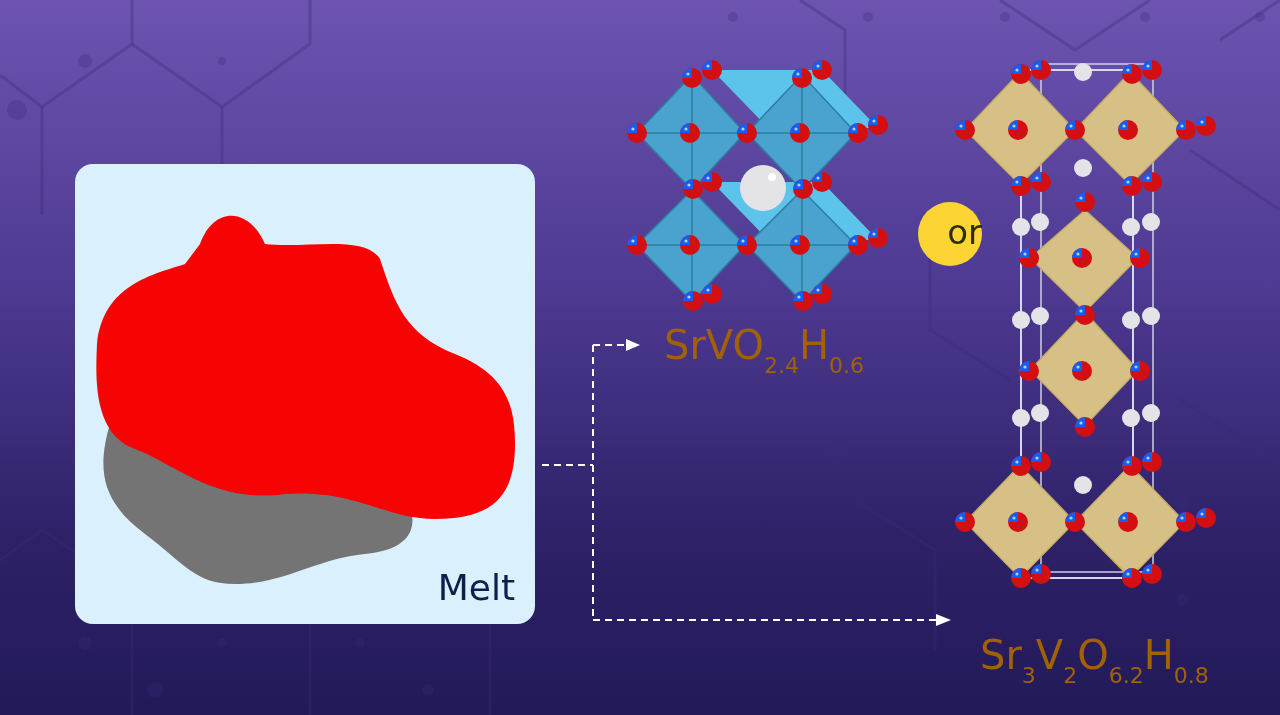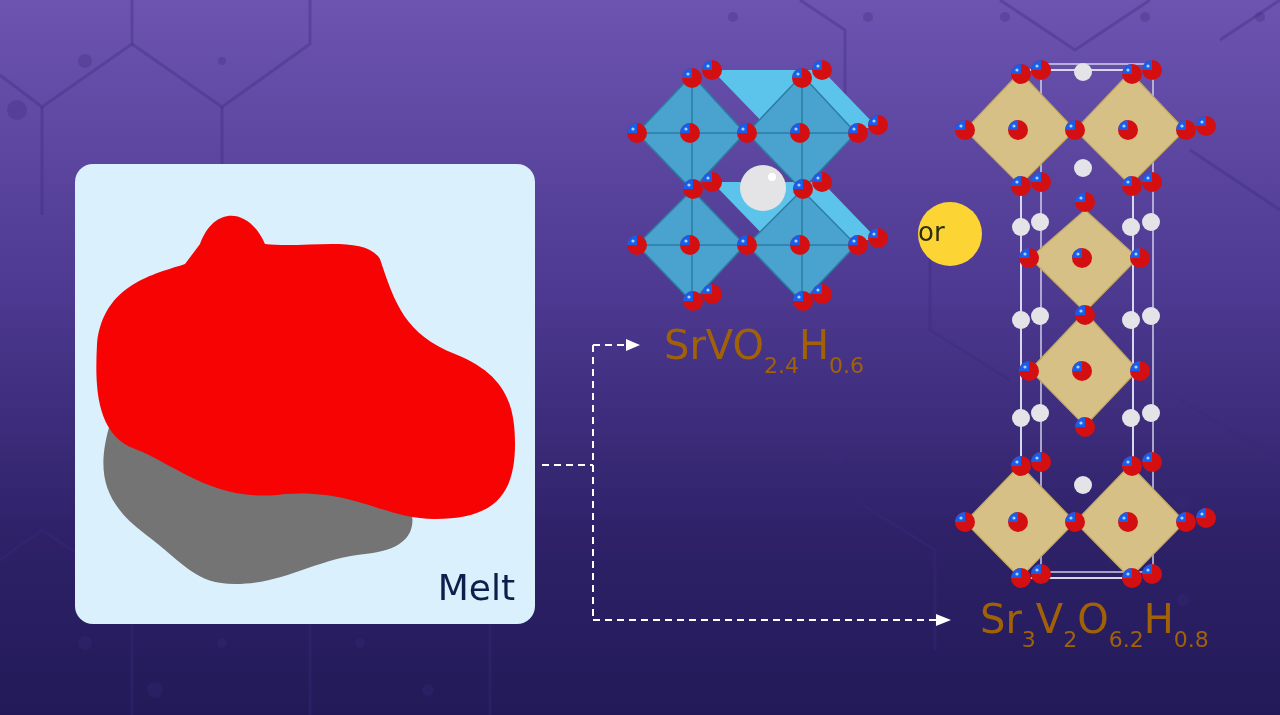--- a/index.html
+++ b/index.html
@@ -8,21 +8,21 @@
     font-family:"Liberation Sans",sans-serif;}
   #bg{position:absolute;left:0;top:0;}
   #melt-panel{position:absolute;left:75px;top:164px;width:460px;height:460px;
     background:#daf0fd;border-radius:18px;overflow:hidden;}
   #melt-label{position:absolute;right:20px;bottom:16px;font-size:36px;color:#0d1f4a;
     font-family:"DejaVu Sans",sans-serif;text-align:right;}
   #flows{position:absolute;left:0;top:0;}
   .formula{position:absolute;color:#a16207;font-family:"DejaVu Sans",sans-serif;font-size:40px;white-space:nowrap;}
   .formula sub{font-size:22px;vertical-align:-14px;}
   #or-badge{position:absolute;left:918px;top:202px;width:64px;height:64px;border-radius:50%;
-    background:#fcd535;color:#2b2d0e;font-size:26px;text-align:left;line-height:60px;
+    background:#fcd535;color:#2b2d0e;font-size:34px;text-align:right;line-height:60px;
     font-family:"DejaVu Sans",sans-serif;}
   #crystals{position:absolute;left:0;top:0;}
 </style>
 </head>
 <body>
 
 <svg id="bg" width="1280" height="715">
   <g stroke="#3a2a7c" stroke-opacity="0.35" stroke-width="3" fill="none">
     <path d="M0 75 L42 107 L132 44 L132 -10"></path>
     <path d="M132 44 L222 107 L310 44 L310 -10"></path>
@@ -203,15 +203,15 @@
     </g>
   </g>
 </svg>
 
 <div id="or-badge">or</div>
 
 <div class="formula" style="left:664px;top:322px;">
   <span>SrVO</span><sub>2.4</sub><span>H</span><sub>0.6</sub>
 </div>
 
-<div class="formula" style="left:980px;top:596px;">
+<div class="formula" style="left:980px;top:632px;">
   <span>Sr</span><sub>3</sub><span>V</span><sub>2</sub><span>O</span><sub>6.2</sub><span>H</span><sub>0.8</sub>
 </div>
 
 </body></html>

